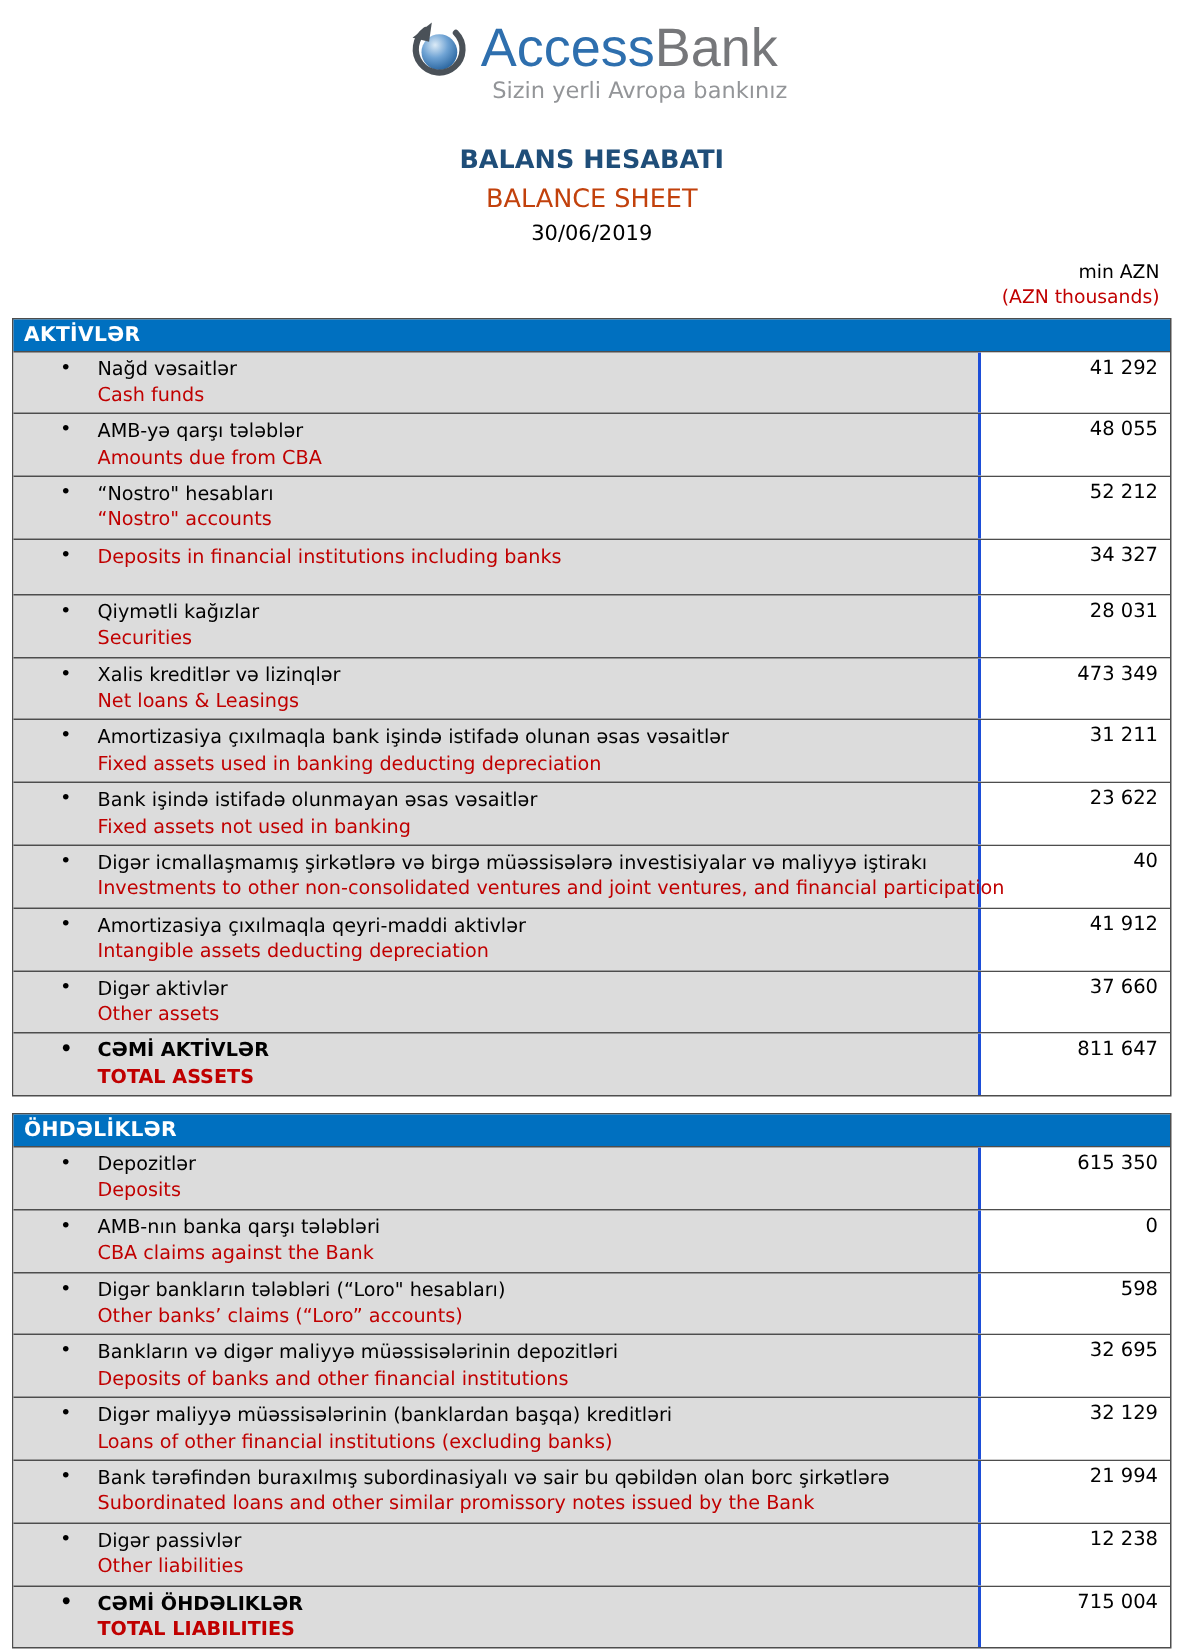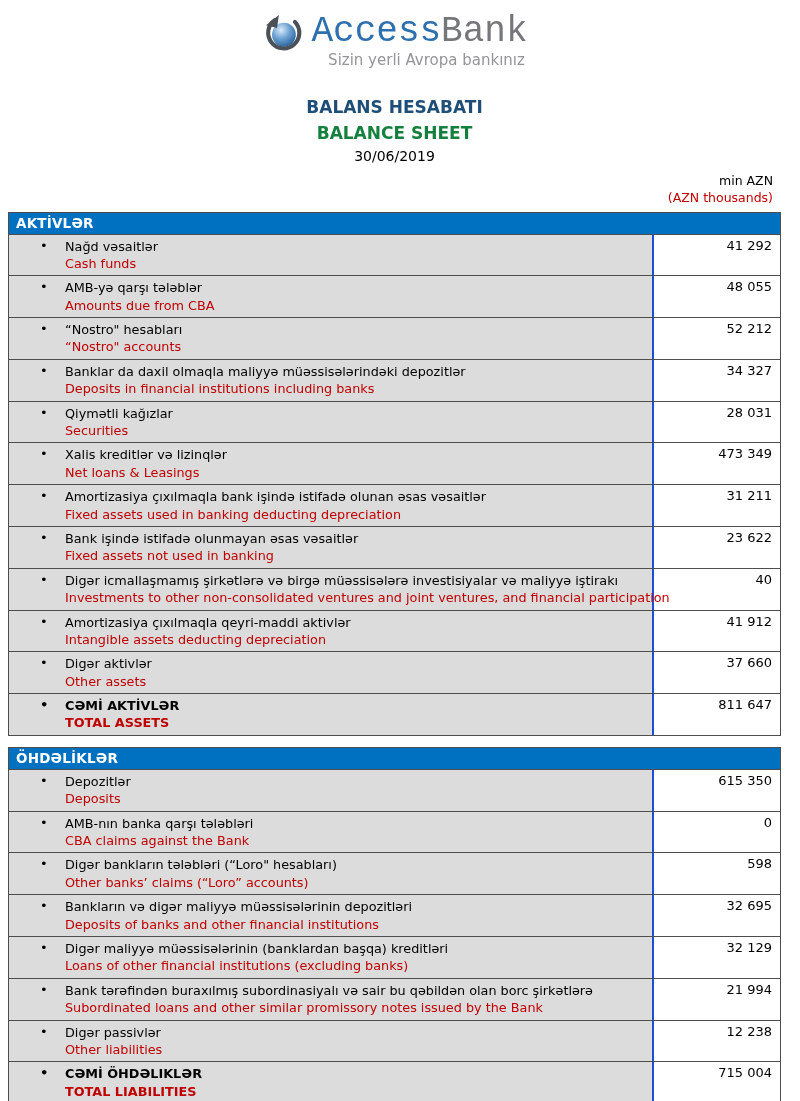--- a/index.html
+++ b/index.html
@@ -3,28 +3,28 @@
 <meta charset="utf-8">
 <style>
   html,body{margin:0;padding:0;background:#fff;}
   .page{position:relative;width:800px;height:1101px;background:#fff;overflow:hidden;
         font-family:"DejaVu Sans","Liberation Sans",sans-serif;color:#000;}
   .sheet{margin-left:8px;width:773px;}
 
   
   .logo-row{display:flex;justify-content:center;align-items:center;padding-top:10px;}
   .globe{width:44px;height:44px;margin-right:6px;flex:none;}
-  .logo-name{font-family:Liberation Mono, monospace;font-size:36px;line-height:1.1;}
+  .logo-name{font-family:Liberation Sans, sans-serif;font-size:36px;line-height:1.1;}
   .access{color:#2E6FAE;}
   .bank{color:#76777A;}
   .tagline{text-align:center;color:#939598;font-size:15px;margin-top:-3px;padding-left:64px;}
 
   
   .title-az{text-align:center;color:#1F4E79;font-weight:bold;font-size:17px;margin-top:28px;}
-  .title-en{text-align:center;color:#15803d;font-weight:bold;font-size:17px;margin-top:6px;}
+  .title-en{text-align:center;color:#c2410c;font-weight:normal;font-size:17px;margin-top:6px;}
   .date{text-align:center;font-size:14px;margin-top:5px;}
   .units{text-align:right;padding-right:8px;margin-top:8px;font-size:12.5px;line-height:1.38;}
   .unit-en{color:#C00000;}
 
   
   .table{border:1px solid #4D4D4D;margin-top:11px;}
   .table.first{margin-top:5px;}
   .section-header{background:#0070C0;color:#fff;font-weight:bold;font-size:13.5px;
                   padding:2px 2px 3px 7px;letter-spacing:.2px;}
   .row{display:flex;background:#DCDCDC;border-top:1px solid #4D4D4D;min-height:37px;box-sizing:border-box;}
@@ -92,21 +92,20 @@
             <div class="desc">
               <span class="bullet">•</span>
               <div class="az">“Nostro" hesabları</div>
               <div class="en">“Nostro" accounts</div>
             </div>
             <div class="val">52 212</div>
           </div>
           <div class="row">
             <div class="desc">
               <span class="bullet">•</span>
-              <div class="az">Banklar da daxil olmaqla maliyyə müəssisələrindəki depozitlər</div>
               <div class="en">Deposits in financial institutions including banks</div>
             </div>
             <div class="val">34 327</div>
           </div>
           <div class="row">
             <div class="desc">
               <span class="bullet">•</span>
               <div class="az">Qiymətli kağızlar</div>
               <div class="en">Securities</div>
             </div>

